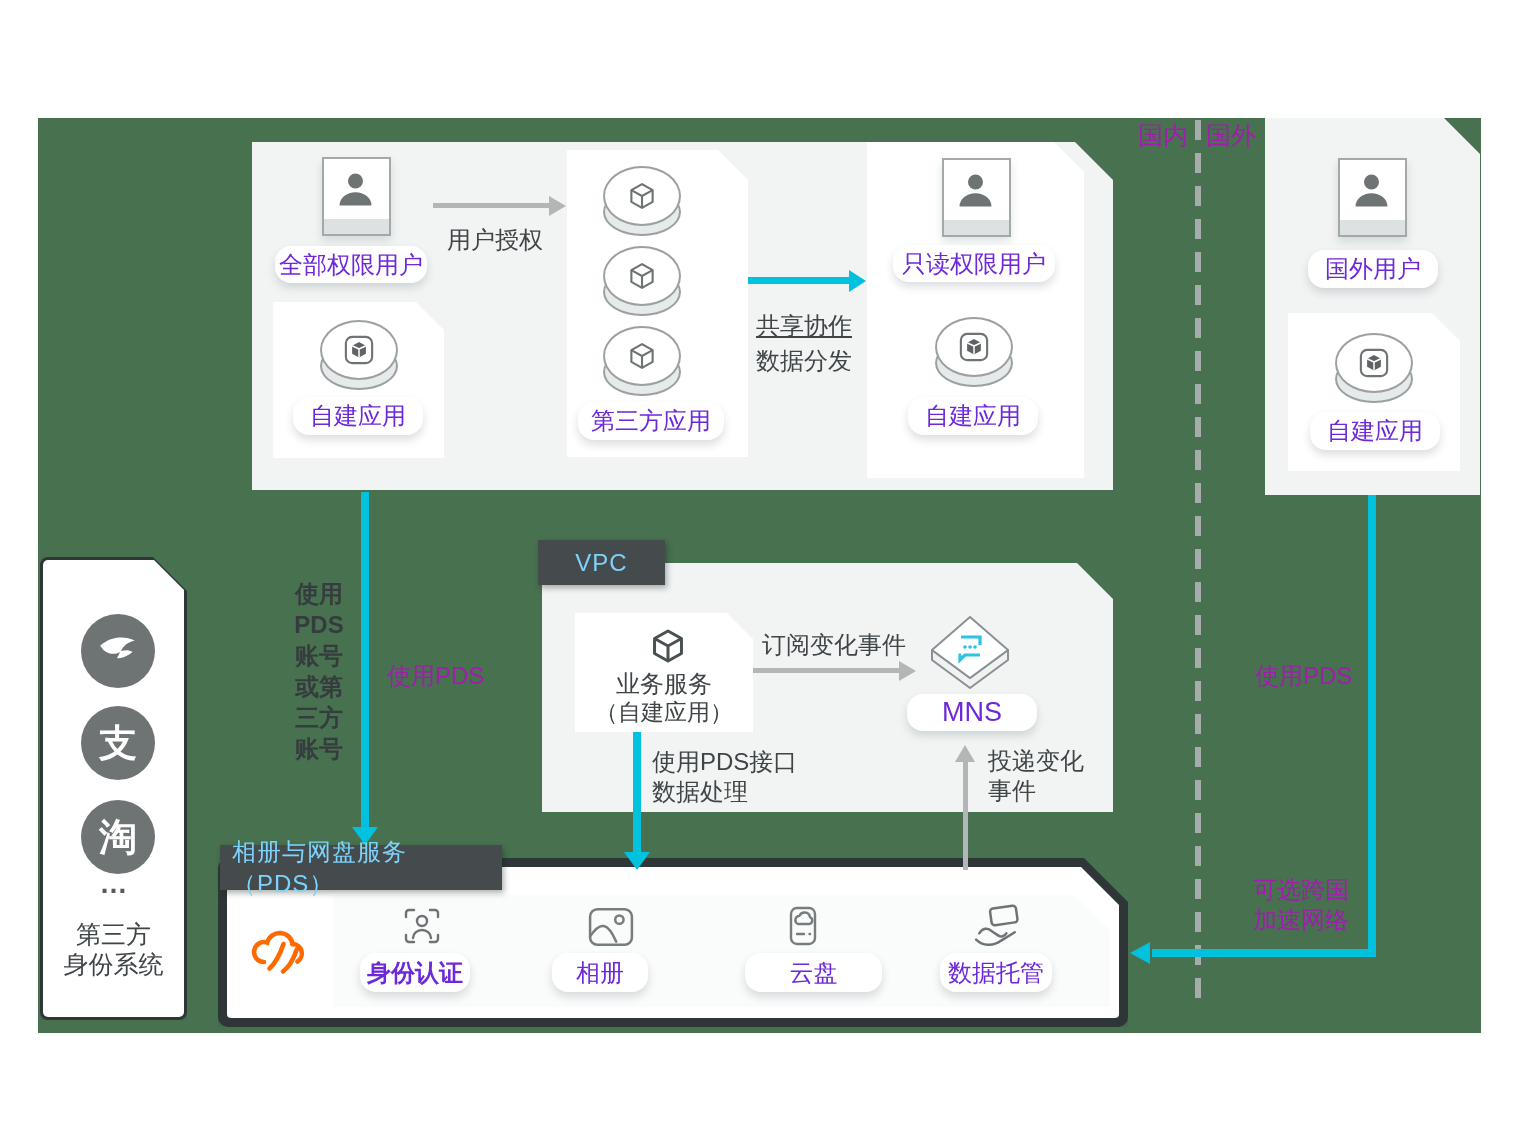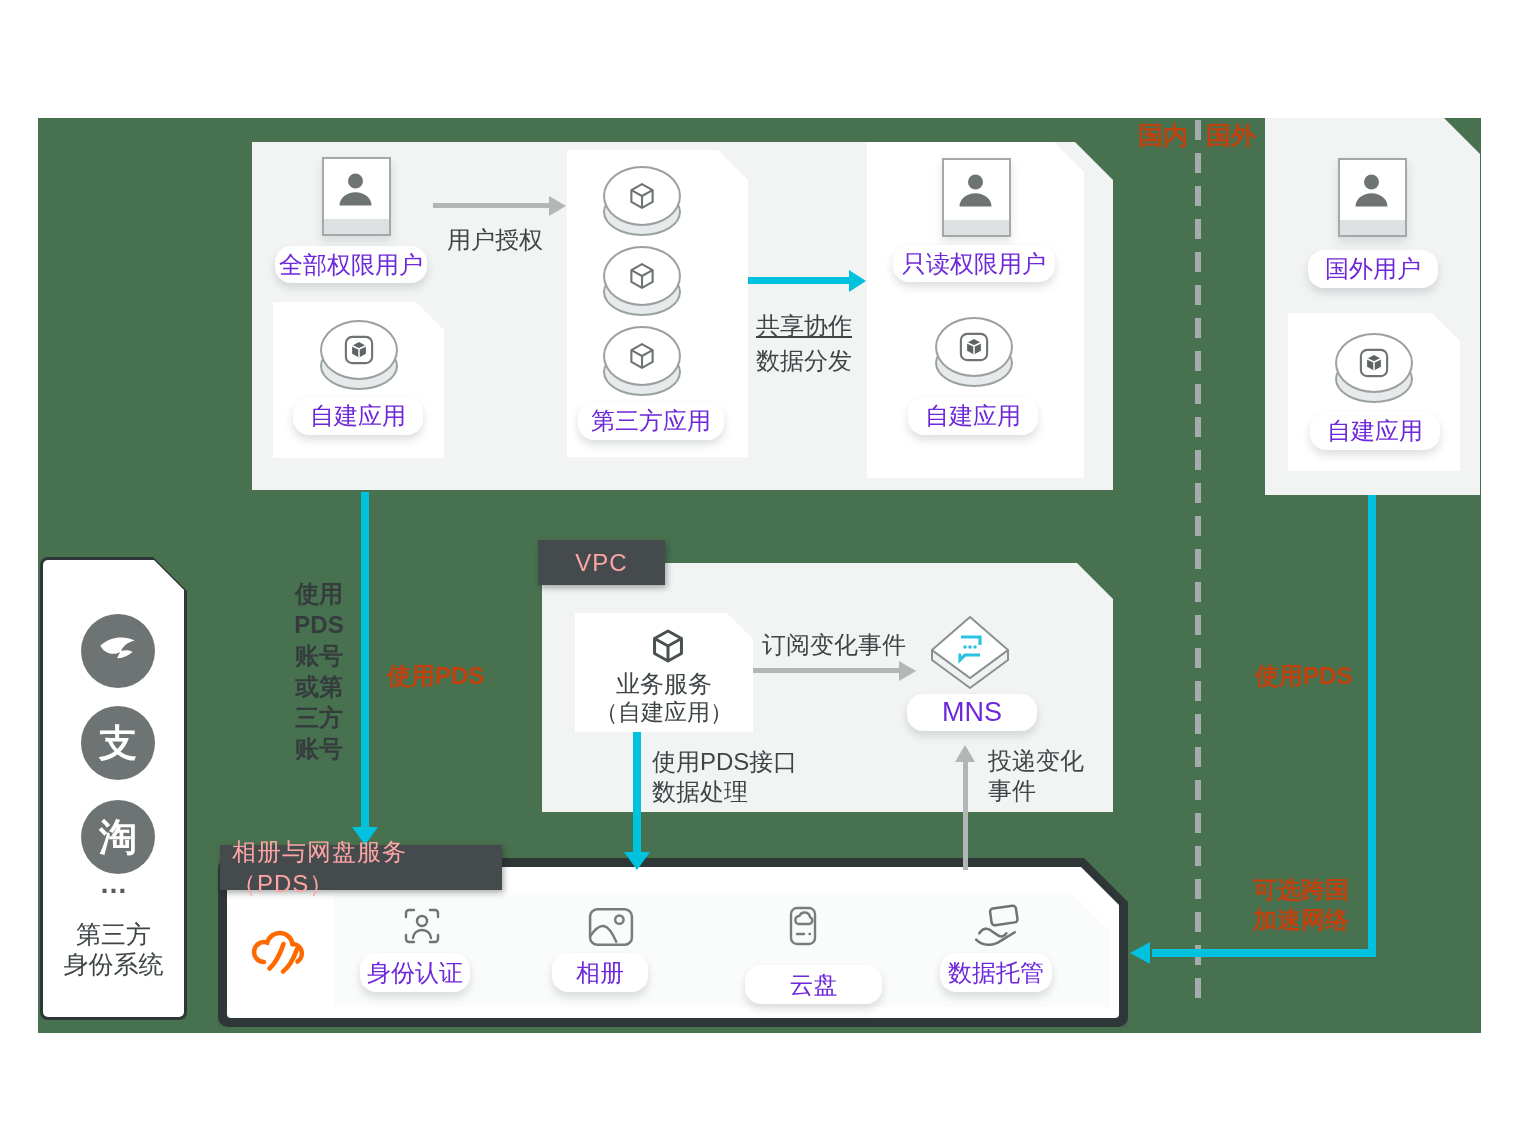--- a/index.html
+++ b/index.html
@@ -15,28 +15,28 @@
     background:repeating-linear-gradient(180deg,#A6ABAB 0 20px,rgba(0,0,0,0) 20px 33px);}
 
   
   .panel{position:absolute;}
   .cut{clip-path:polygon(0 0,calc(100% - var(--n,32px)) 0,100% var(--n,32px),100% 100%,0 100%);}
   .gray{background:#F2F4F4;}
   .white{background:#ffffff;}
   .soft{filter:drop-shadow(0 8px 10px rgba(30,45,40,0.18));}
   .softer{filter:drop-shadow(0 6px 8px rgba(60,70,70,0.14));}
 
-  .tab{position:absolute;background:#454B4D;color:#fca5a5;display:flex;align-items:center;
+  .tab{position:absolute;background:#454B4D;color:#7dd3fc;display:flex;align-items:center;
        font-size:24px;letter-spacing:1px;box-shadow:2px 3px 6px rgba(20,30,30,.35);}
   .tab.center{justify-content:center;}
 
   .chip{position:absolute;background:#ffffff;display:flex;align-items:center;justify-content:center;
         font-size:24px;color:#6d28d9;box-shadow:0 5px 9px rgba(45,55,60,.16);white-space:nowrap;border-radius:16px;}
   .note{position:absolute;font-size:24px;color:#3F4547;white-space:nowrap;}
-  .bold{font-weight:700;color:#c2410c;}
+  .bold{font-weight:400;color:#a21caf;}
 
   
   .line{position:absolute;}
   .cyan{background:#00C1DE;}
   .grayline{background:#B3B6B6;}
   .ah{position:absolute;width:0;height:0;}
   .ah-right-gray{border-top:10px solid transparent;border-bottom:10px solid transparent;border-left:17px solid #B3B6B6;}
   .ah-right-cyan{border-top:11px solid transparent;border-bottom:11px solid transparent;border-left:17px solid #00C1DE;}
   .ah-left-cyan{border-top:11px solid transparent;border-bottom:11px solid transparent;border-right:20px solid #00C1DE;}
   .ah-down-cyan{border-left:13px solid transparent;border-right:13px solid transparent;border-top:18px solid #00C1DE;}
@@ -297,21 +297,21 @@
     <div>PDS</div>
     <div>账号</div>
     <div>或第</div>
     <div>三方</div>
     <div>账号</div>
   </div>
 
   <div class="ctext" style="left:40px;top:918px;width:147px;font-size:25px;">第三方</div>
   <div class="ctext" style="left:40px;top:948px;width:147px;font-size:25px;">身份系统</div>
 
-  <div class="chip" style="left:360px;top:953px;width:110px;height:39px;">身份认证</div>
+  <div class="chip" style="left:360px;top:953px;width:110px;height:39px;font-weight:bold;">身份认证</div>
   <div class="chip" style="left:552px;top:953px;width:96px;height:39px;">相册</div>
-  <div class="chip" style="left:745px;top:953px;width:137px;height:39px;margin-top:12px;">云盘</div>
+  <div class="chip" style="left:745px;top:953px;width:137px;height:39px;">云盘</div>
   <div class="chip" style="left:940px;top:953px;width:112px;height:39px;">数据托管</div>
 
   <div class="tab center" style="left:538px;top:540px;width:127px;height:45px;">VPC</div>
   <div class="tab" style="left:220px;top:845px;width:282px;height:45px;padding-left:12px;width:270px;">相册与网盘服务（PDS）</div>
 
 </div>
 
 </body></html>

